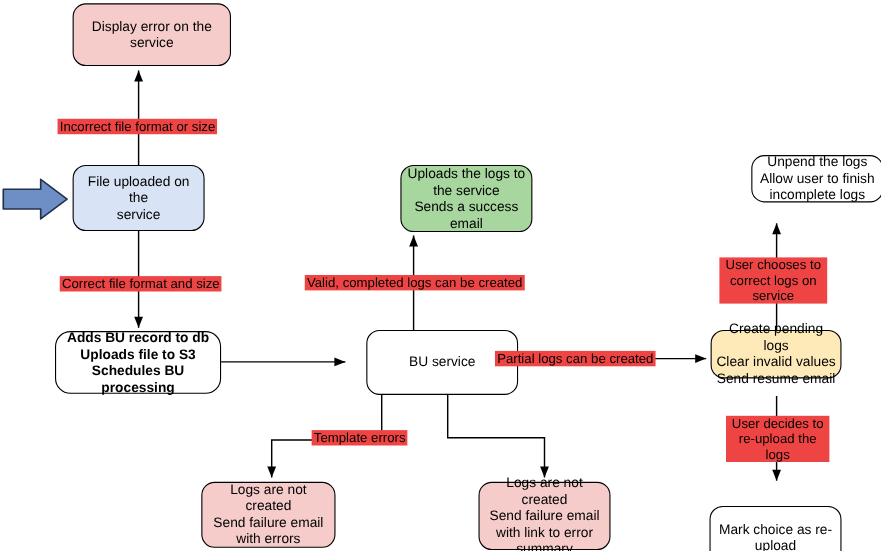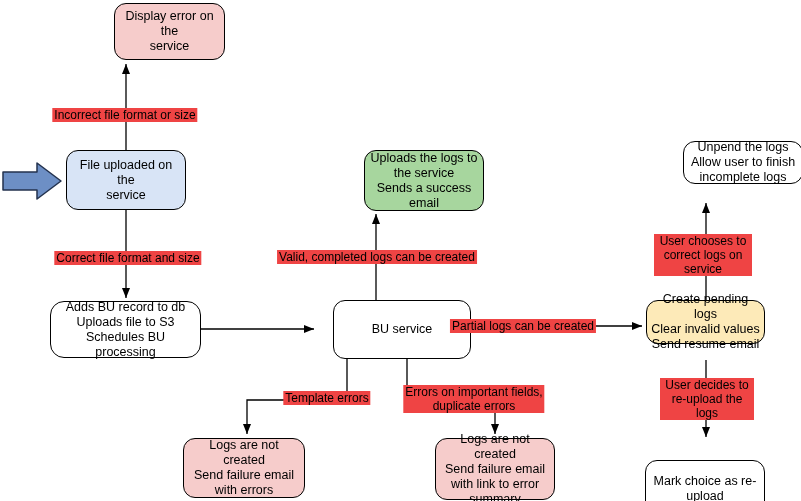--- a/index.html
+++ b/index.html
@@ -40,27 +40,27 @@
     <path d="M376,300 V214" stroke="#000" stroke-width="1.3" fill="none" marker-end="url(#arrow)"></path>
     <path d="M436,326 H642" stroke="#000" stroke-width="1.3" fill="none" marker-end="url(#arrow)"></path>
     <path d="M706,300 V203" stroke="#000" stroke-width="1.3" fill="none" marker-end="url(#arrow)"></path>
     <path d="M706,360 V437" stroke="#000" stroke-width="1.3" fill="none" marker-end="url(#arrow)"></path>
     <path d="M347,359 V400 H247 V434" stroke="#000" stroke-width="1.3" fill="none" marker-end="url(#arrow)"></path>
     <path d="M407,359 V398 H495 V434" stroke="#000" stroke-width="1.3" fill="none" marker-end="url(#arrow)"></path>
 
     <polygon points="3,172 37,172 37,163 61,181 37,199 37,190 3,190" stroke="#23324e" stroke-width="1.5" stroke-linejoin="round" fill="#6d8fc5"></polygon>
   </svg>
 
-  <div class="node" style="left: 66px; top: 3px; width: 111px; height: 57px; background: rgb(246, 204, 203); margin-left: 48px;">Display error on the
+  <div class="node" style="left: 66px; top: 3px; width: 144px; height: 57px; background: rgb(246, 204, 203);">Display error on the
 service</div>
 
   <div class="node" style="left: 66px; top: 150px; width: 120px; height: 60px; background: rgb(216, 228, 246);">File uploaded on the
 service</div>
 
-  <div class="node" style="left: 50px; top: 301px; width: 151px; height: 57px; border-radius: 14px; background: rgb(255, 255, 255);">Adds BU record to db
+  <div class="node" style="left: 50px; top: 301px; width: 151px; height: 57px; border-radius: 14px; background: rgb(255, 255, 255); font-weight: bold;">Adds BU record to db
 Uploads file to S3
 Schedules BU processing</div>
 
   <div class="node" style="left: 333px; top: 300px; width: 138px; height: 59px; background: rgb(255, 255, 255);">BU service</div>
 
   <div class="node" style="left: 316px; top: 150px; width: 120px; height: 61px; background: rgb(167, 214, 158); margin-left: 48px;">Uploads the logs to
 the service
 Sends a success
 email</div>
 
@@ -87,20 +87,18 @@
   <div class="elabel" style="left:125px;top:115px">Incorrect file format or size</div>
 
   <div class="elabel" style="left:128px;top:258px">Correct file format and size</div>
 
   <div class="elabel" style="left:377px;top:257px">Valid, completed logs can be created</div>
 
   <div class="elabel" style="left:523px;top:326px">Partial logs can be created</div>
 
   <div class="elabel" style="left:327px;top:398px">Template errors</div>
 
-  <div class="elabel" style="left:474px;top:399px">Errors on important fields,
-duplicate errors</div>
 
   <div class="elabel" style="left:703px;top:255px">User chooses to correct logs on service</div>
 
   <div class="elabel" style="left:707px;top:399px">User decides to re-upload the logs</div>
 
 </div>
 
 </body></html>

